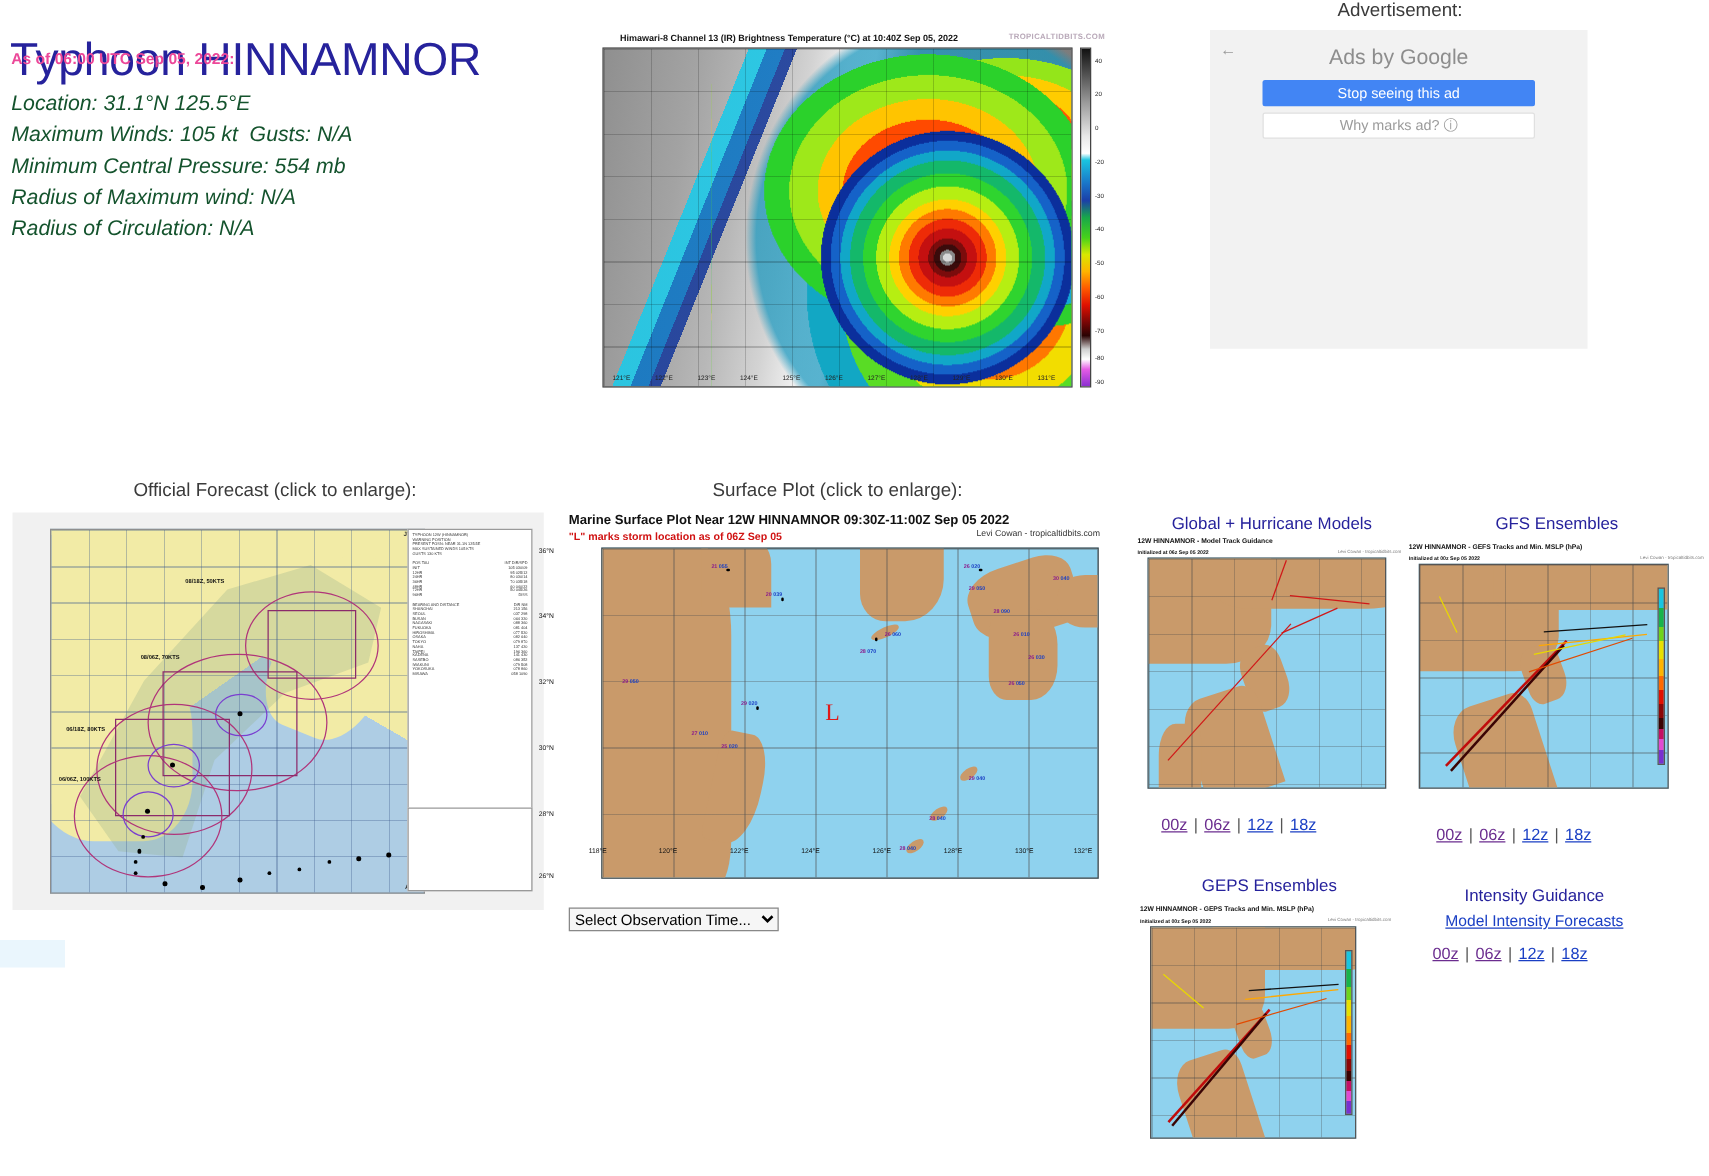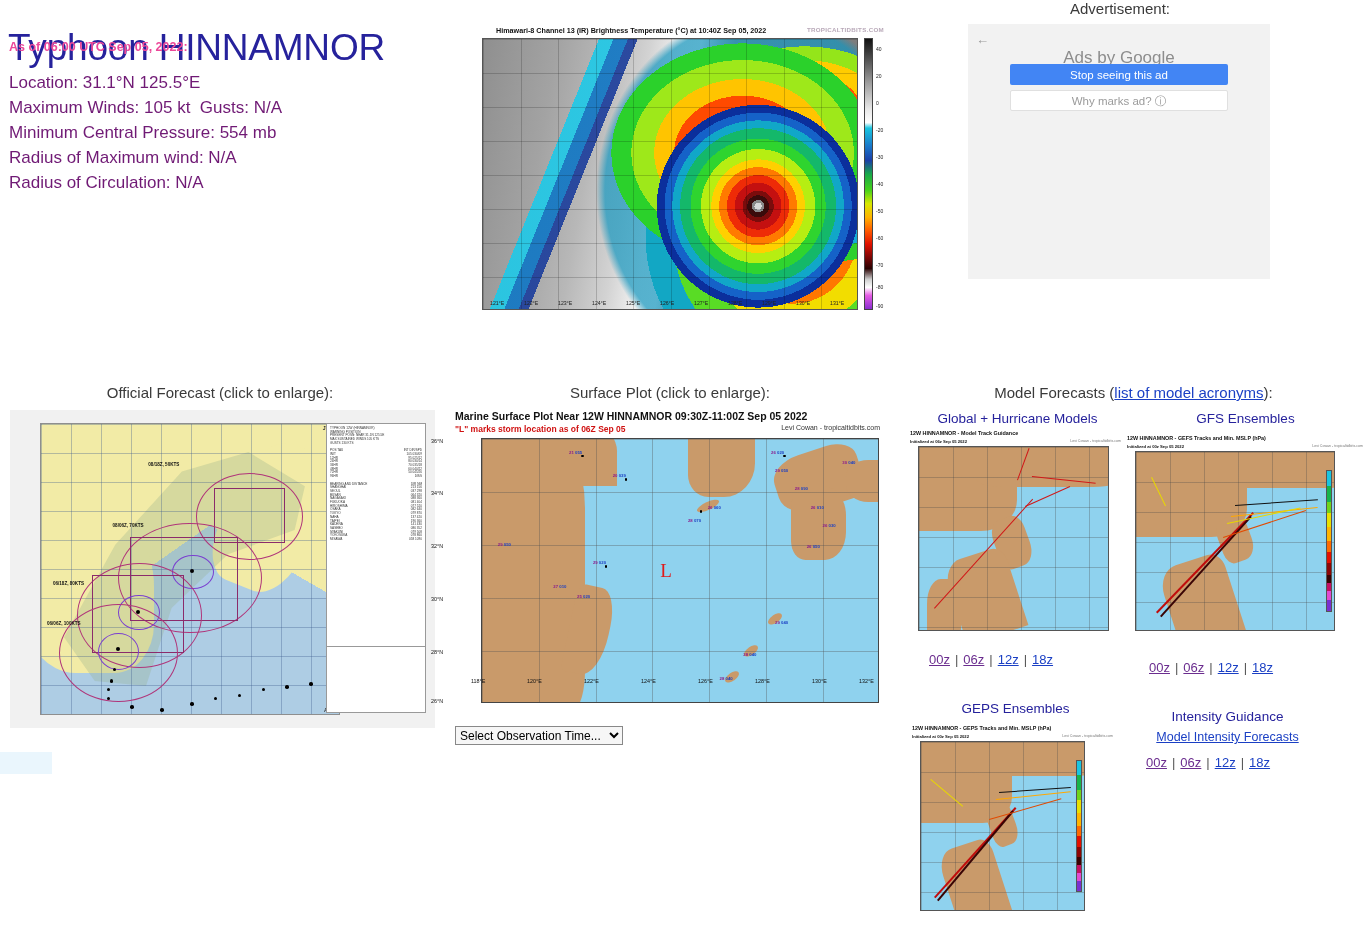--- a/index.html
+++ b/index.html
@@ -23,21 +23,21 @@
   #storm-title {
     position:absolute; left:8px; top:2px;
     font-size: 37px; color:#26229c; font-weight:400; letter-spacing:-0.2px;
   }
   #storm-asof {
     position:absolute; left:9px; top:40px;
     font-size:12.5px; font-weight:bold; color:#ec4899;
   }
   #storm-stats {
     position:absolute; left:9px; top:70px;
-    font-size:17px; line-height:25px; color:#701a75;
+    font-size:17px; line-height:25px; color:#14532d;font-style:italic;
   }
   #storm-stats div { white-space: pre; }
 
   
   #ir-title { position:absolute; left:460px; top:0px; width:440px; }
   #ir-wrap {
     position:absolute; left:466px; top:26px; width:420px; height:300px;
     background:#ffffff; overflow:hidden;
   }
   #ir-hdr {
@@ -96,21 +96,21 @@
   #ad-title { position:absolute; left:960px; top:0px; width:320px; }
   #ad-box {
     position:absolute; left:968px; top:24px; width:302px; height:255px;
     background:#f2f2f2;
   }
   #ad-back {
     position:absolute; left:8px; top:8px; font-size:13px; color:#9a9a9a;
   }
   #ads-by-google {
     position:absolute; left:0; top:12px; width:100%; text-align:center;
-    font-size:17px; color:#8d8d8d;margin-top:12px;
+    font-size:17px; color:#8d8d8d;
   }
   #stop-ad-btn {
     position:absolute; left:42px; top:40px; width:218px; height:21px;
     background:#4285f4; color:#fff; border:none; border-radius:2px;
     font-size:11.5px; font-family:"Liberation Sans", sans-serif;
     cursor:pointer; line-height:21px; text-align:center;
   }
   #why-ad-btn {
     position:absolute; left:42px; top:66px; width:218px; height:21px;
     background:#fff; color:#9b9b9b; border:1px solid #e0e0e0; border-radius:2px;
@@ -534,23 +534,20 @@
     <div class="sp-xlab" style="left:243px">126°E</div>
     <div class="sp-xlab" style="left:300px">128°E</div>
     <div class="sp-xlab" style="left:357px">130°E</div>
     <div class="sp-xlab" style="left:404px">132°E</div>
   </div>
 
   <select id="sp-select">
     <option>Select Observation Time...</option>
   </select>
 
-  <div id="mf-title" class="sec-title">
-    <span>Model Forecasts (</span><a class="lnk" href="#">list of model acronyms</a><span>):</span>
-  </div>
 
   <div class="mf-sub" style="left:910px; top:411px; width:215px;">Global + Hurricane Models</div>
   <div class="mf-panel" style="left:908px; top:430px; width:215px; height:215px;">
     <div class="mf-ph">12W HINNAMNOR - Model Track Guidance</div>
     <div class="mf-pi">Initialized at 06z Sep 05 2022</div>
     <div class="mf-pc">Levi Cowan - tropicaltidbits.com</div>
     <div class="mf-map">
       <div class="mfland" style="left:-4%; top:-4%; width:56%; height:50%; border-radius:0 0 34% 0;"></div>
       <div class="mfland" style="left:30%; top:-4%; width:78%; height:26%; border-radius:0 0 20% 18%;"></div>
       <div class="mfland" style="left:40%; top:38%; width:18%; height:28%; border-radius:36% 30% 40% 28%; transform:rotate(-20deg);"></div>

